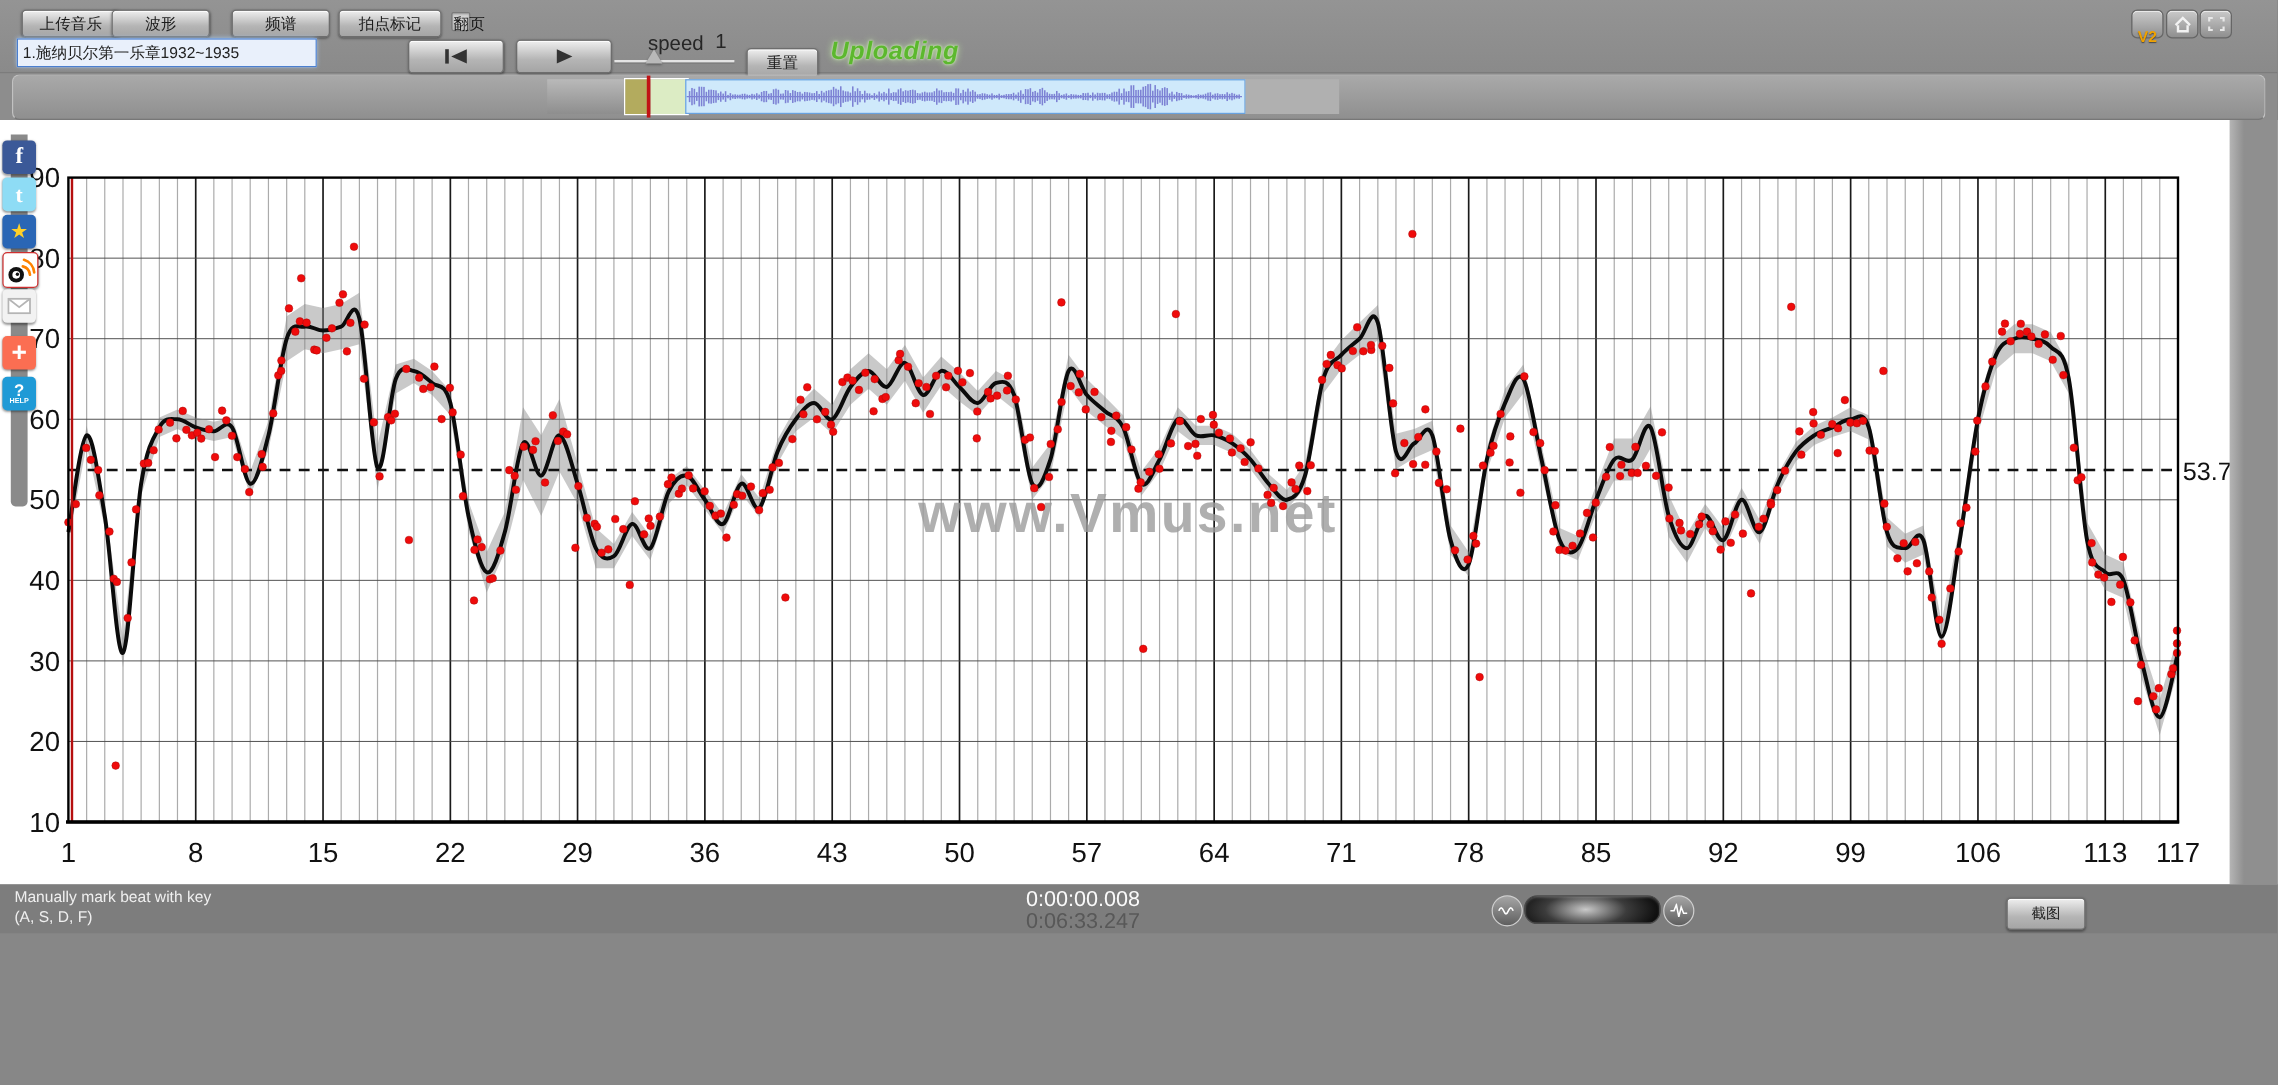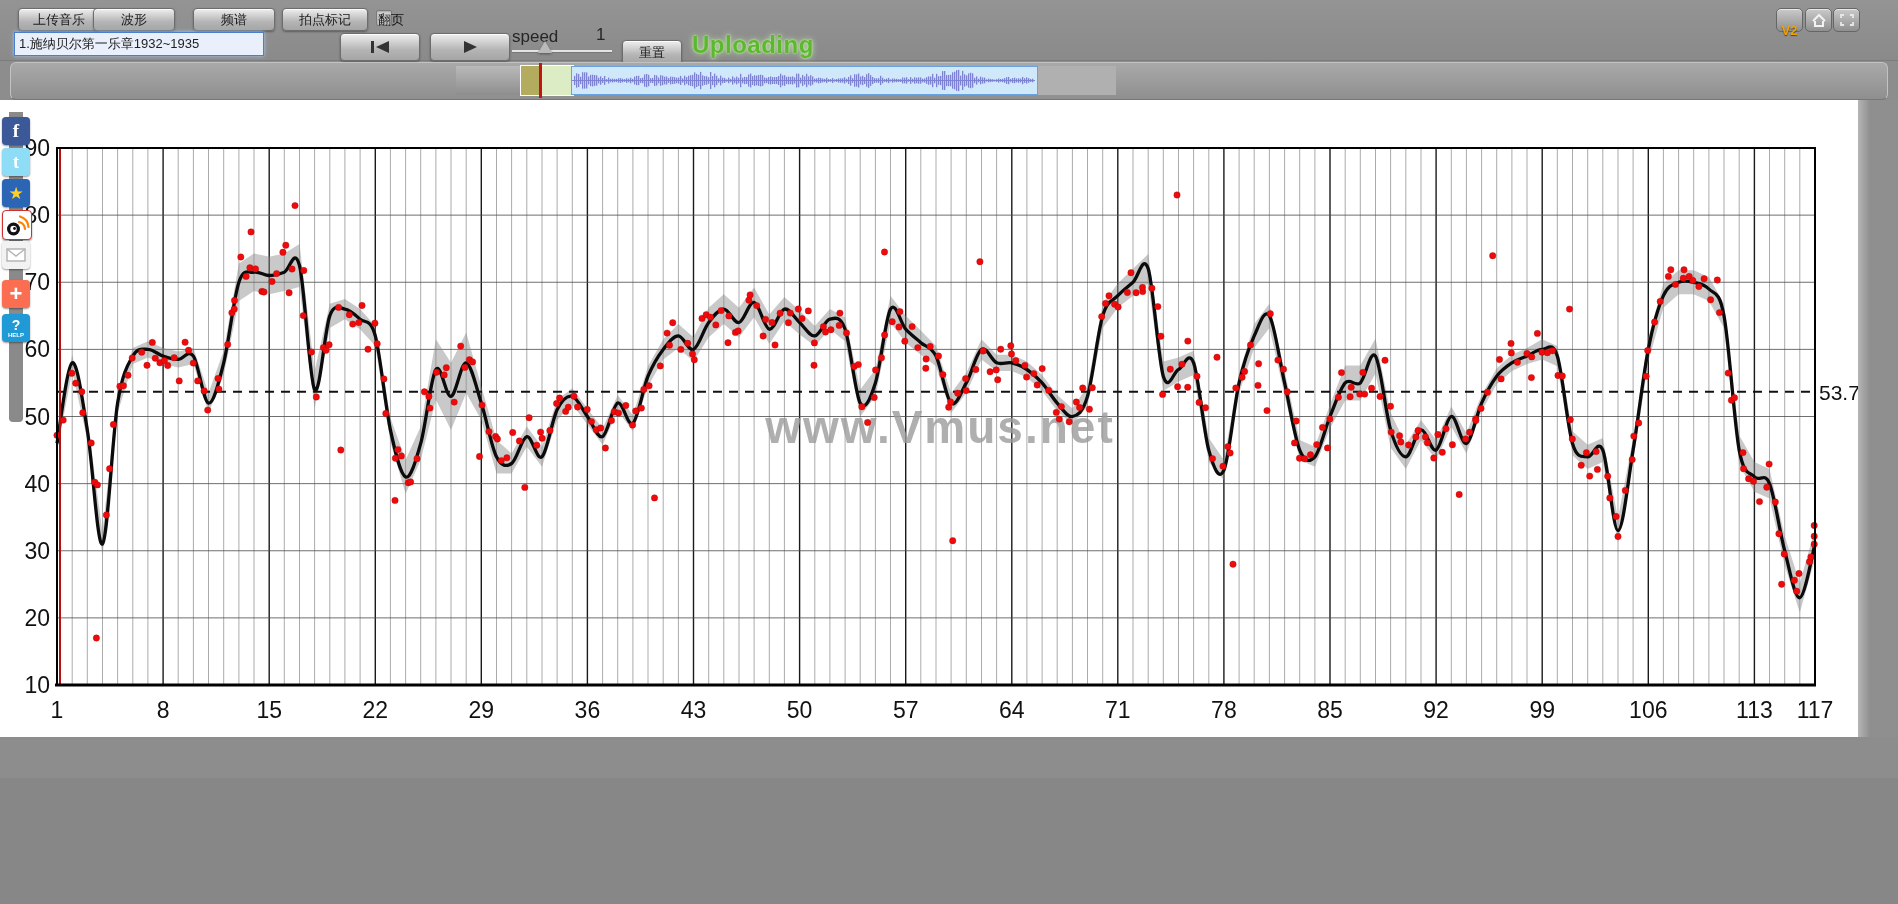--- a/index.html
+++ b/index.html
@@ -16,22 +16,22 @@
   .topbar{position:absolute;left:0;top:0;width:1898px;height:60px;
           background:linear-gradient(#949494,#8a8a8a);border-bottom:1px solid #7c7c7c;}
   .title-input{position:absolute;left:14px;top:32px;width:240px;height:18px;
           background:#e9f0fb;border:1px solid #4a7fd0;box-shadow:0 0 4px #a8ccf2;
           font-size:13px;color:#222;padding:2px 4px;font-family:inherit;}
   .speed-label{position:absolute;color:#262626;font-size:17px;}
   .speed-track{position:absolute;height:2px;background:#e4e4e4;box-shadow:0 1px 0 #777;}
   .speed-thumb{position:absolute;width:0;height:0;border-left:7px solid transparent;
           border-right:7px solid transparent;border-bottom:12px solid #b9b9b9;
           filter:drop-shadow(0 1px 1px #555);}
-  .uploading{position:absolute;font-size:24px;font-weight:bold;color:#5cb82e;
-          text-shadow:0 0 6px #c4efa4,0 0 2px #eaffda;letter-spacing:.5px;}
+  .uploading{position:absolute;font-size:21px;font-weight:bold;color:#5cb82e;
+          text-shadow:0 0 6px #c4efa4,0 0 2px #eaffda;letter-spacing:.5px;font-style:italic;}
   .mini-ic{position:absolute;width:25px;height:22px;border-radius:5px;
           background:linear-gradient(#cacaca,#8f8f8f);border:1px solid #666;
           display:flex;align-items:center;justify-content:center;
           box-shadow:inset 0 1px 0 rgba(255,255,255,.6);cursor:pointer;}
   .v2{color:#f0a200;font-weight:bold;font-size:13px;text-shadow:0 1px 1px #444;margin-top:20px;}
   
   .cb{position:absolute;width:14px;height:14px;border:1px solid #7a7a7a;border-radius:2px;
       background:linear-gradient(#dcdcdc,#bdbdbd);box-shadow:inset 0 1px 2px rgba(0,0,0,.25);
       display:flex;align-items:center;justify-content:center;font-size:14px;font-weight:bold;color:#111;cursor:pointer;}
   .cb-label{position:absolute;font-size:13px;color:#141414;white-space:nowrap;}
@@ -83,21 +83,21 @@
         <rect x="2" y="1" width="3" height="12" fill="#333"></rect>
           <path d="M20 1 L7 7 L20 13 Z" fill="#333"></path>
       </svg>
     </div>
     <div class="btn" style="left:430px;top:33px;width:78px;height:26px">
       <svg width="18" height="14" viewBox="0 0 18 14">
         <path d="M3 1 L16 7 L3 13 Z" fill="#333"></path>
       </svg>
     </div>
 
-    <div class="speed-label" style="left:512px;top:27px">speed</div>
+    <div class="speed-label" style="left:540px;top:27px">speed</div>
     <div class="speed-label" style="left:596px;top:25px">1</div>
     <div class="speed-track" style="left:512px;top:50px;width:100px"></div>
     <div class="speed-thumb" style="left:538px;top:41px"></div>
 
     <div class="btn" style="left:622px;top:40px;width:58px;height:23px">重置</div>
     <div class="uploading" style="left:692px;top:31px">Uploading</div>
 
     <div class="mini-ic" style="left:1776px;top:8px">
       <span class="v2">V2</span>
     </div>
@@ -901,20 +901,39 @@
       <rect x="1" y="1" width="18" height="12" fill="#fff" stroke="#b5b5b5" stroke-width="1.5"></rect>
       <path d="M1 1 L10 8 L19 1" stroke="#b5b5b5" stroke-width="1.5" fill="none"></path>
     </svg>
   </div>
   <div class="soc" style="top:280px;background:#fb6e52;color:#fff;font-size:22px;font-weight:bold">+</div>
   <div class="soc" style="top:314px;background:#1f9ad6;color:#fff;flex-direction:column">
     <span style="font-size:14px;font-weight:bold;line-height:13px">?</span>
     <span style="font-size:6px;font-weight:bold">HELP</span>
   </div>
 
+  <div class="statusbar">
+    <div class="hint abs" style="left:12px;top:3px">Manually mark beat with key</div>
+    <div class="hint abs" style="left:12px;top:19px">(A, S, D, F)</div>
+    <div class="time1 abs" style="left:830px;top:2px;width:120px;text-align:right">0:00:00.008</div>
+    <div class="time2 abs" style="left:830px;top:20px;width:120px;text-align:right">0:06:33.247</div>
+
+    <div class="vol-ic" style="left:1243px;top:9px">
+      <svg width="16" height="12" viewBox="0 0 16 12">
+        <path d="M1 6 q2 -5 4 0 q2 5 4 0 q2 -5 4 0" stroke="#fff" stroke-width="1.4" fill="none"></path>
+      </svg>
+    </div>
+    <div class="vol-pill" style="left:1270px;top:9px"></div>
+    <div class="vol-ic" style="left:1386px;top:9px">
+      <svg width="16" height="12" viewBox="0 0 16 12">
+        <path d="M1 6 h3 l2 -5 l2 10 l2 -8 l2 5 h3" stroke="#fff" stroke-width="1.3" fill="none"></path>
+      </svg>
+    </div>
+    <div class="btn small" style="left:1672px;top:11px;width:64px;height:25px">截图</div>
+  </div>
 
   <div class="bottombar">
     
 
     
     
     
     
     
     

